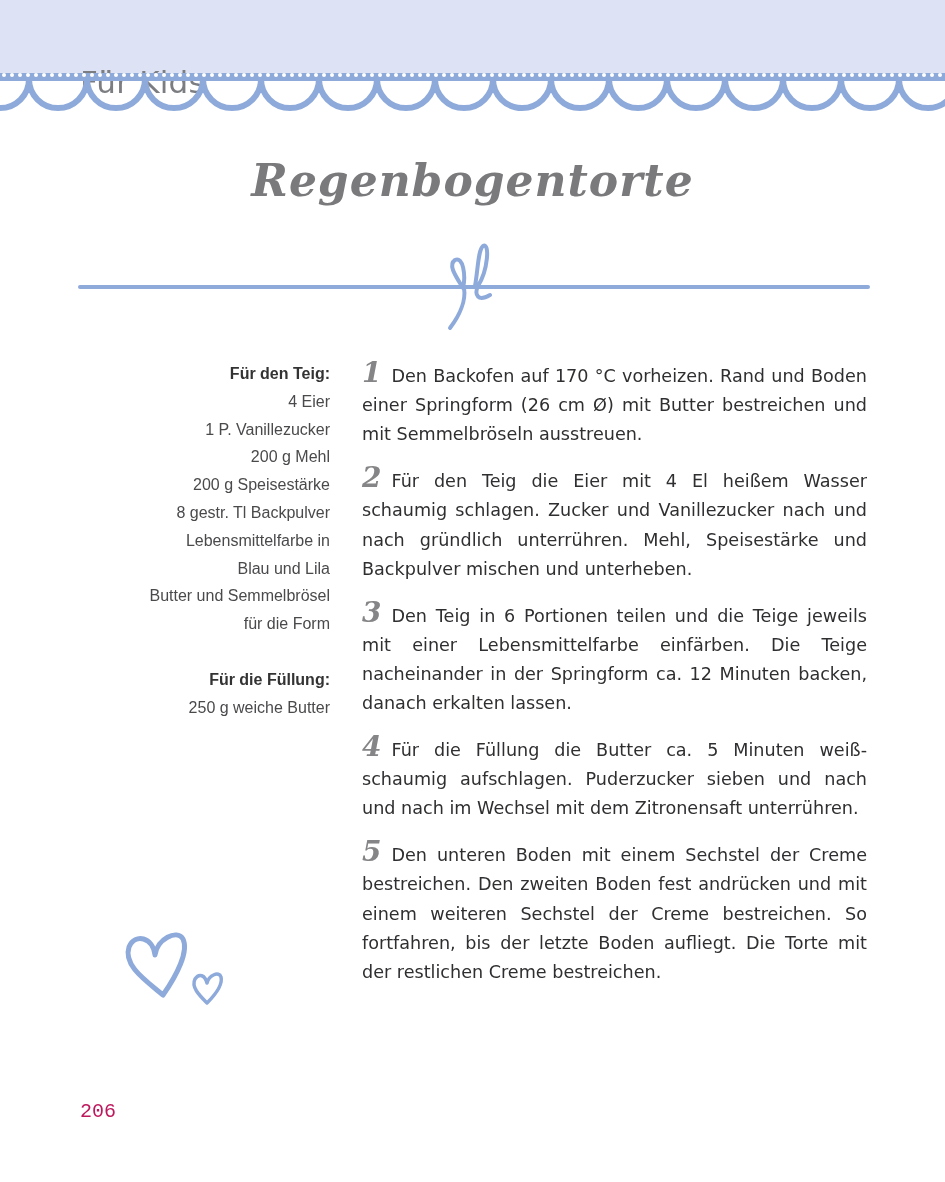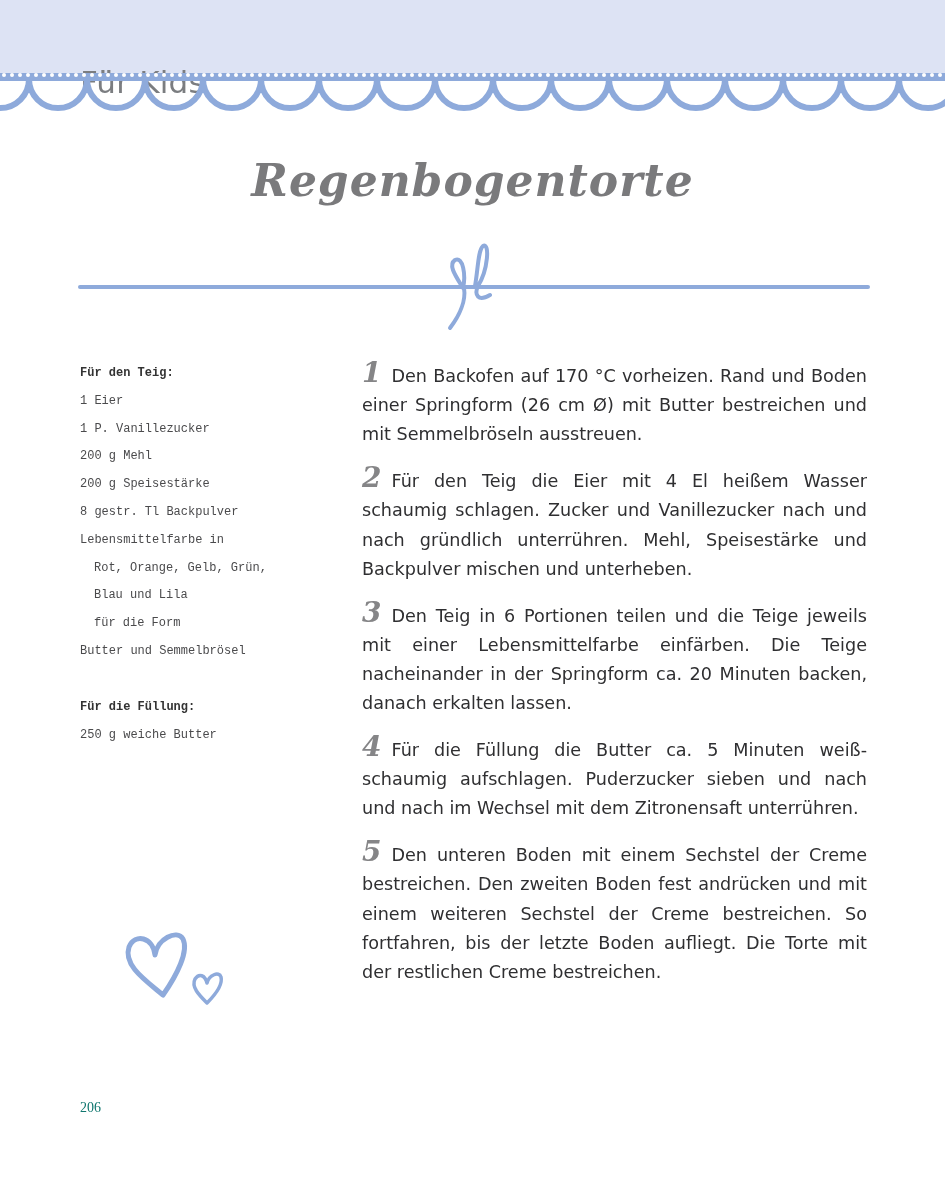--- a/index.html
+++ b/index.html
@@ -22,41 +22,42 @@
       position: absolute; left: 0; top: 71px; width: 945px; height: 40px;
     }
     .title {
       position: absolute; left: 0; top: 155px; width: 945px; text-align: center;
       font-family: "DejaVu Serif", serif; font-weight: bold; font-style: italic;
       font-size: 44px; color: #7a7a7c; letter-spacing: 1px;
     }
     .ribbon { position: absolute; left: 0; top: 240px; width: 945px; height: 100px; }
     .ingredients {
       position: absolute; left: 80px; top: 360px; width: 250px;
-      font-family: Liberation Mono, monospace; font-size: 12px; color: #4a4a4c;
+      font-family: Liberation Sans, sans-serif; font-size: 16px; color: #4a4a4c;
       line-height: 27.8px;
+      text-align: right;
     }
     .ing-heading { font-weight: bold; color: #333; }
     .ing-item { }
     .ing-item.indent { padding-left: 14px; }
     .ing-gap { height: 28px; }
     .hearts { position: absolute; left: 115px; top: 925px; width: 120px; height: 90px; }
     .steps {
       position: absolute; left: 362px; top: 362px; width: 505px;
       font-family: "DejaVu Sans", sans-serif; font-size: 17.6px; color: #2f2f31;
       line-height: 29.2px; text-align: justify; hyphens: manual;
     }
     .step { margin-bottom: 17px; }
     .step-num {
       font-family: "DejaVu Serif", serif; font-weight: bold; font-style: italic;
       font-size: 28px; color: #858587; margin-right: 10px; line-height: 20px;
     }
     .page-number {
       position: absolute; left: 80px; top: 1100px;
-      font-family: Liberation Serif, serif; font-size: 14px; color: #0f766e;
+      font-family: Liberation Mono, monospace; font-size: 20px; color: #be185d;
     }
   </style>
 </head>
 <body>
 
 <div class="header-band">
   <span class="chapter-label">Für Kids</span>
 </div>
 
 <svg class="scallop" viewBox="0 0 945 40" preserveAspectRatio="none">
@@ -78,51 +79,50 @@
   <g fill="none" stroke="#8eaadb" stroke-width="4" stroke-linecap="round">
     <path d="M 80 47 L 868 47"></path>
     <path d="M 463 48 C 455 35, 448 25, 455 20 C 463 16, 466 35, 463 48"></path>
     <path d="M 475 46 C 478 30, 478 10, 483 6 C 490 2, 488 30, 478 46 C 474 55, 478 62, 490 55"></path>
     <path d="M 464 48 C 466 60, 460 75, 450 88"></path>
   </g>
 </svg>
 
 <div class="ingredients">
   <div class="ing-heading">Für den Teig:</div>
-  <div class="ing-item">1 Eier</div>
+  <div class="ing-item">4 Eier</div>
   <div class="ing-item">1 P. Vanillezucker</div>
   <div class="ing-item">200 g Mehl</div>
   <div class="ing-item">200 g Speisestärke</div>
   <div class="ing-item">8 gestr. Tl Backpulver</div>
   <div class="ing-item">Lebensmittelfarbe in</div>
-  <div class="ing-item indent">Rot, Orange, Gelb, Grün,</div>
   <div class="ing-item indent">Blau und Lila</div>
+  <div class="ing-item">Butter und Semmelbrösel</div>
   <div class="ing-item indent">für die Form</div>
-  <div class="ing-item">Butter und Semmelbrösel</div>
   <div class="ing-gap"></div>
   <div class="ing-heading">Für die Füllung:</div>
   <div class="ing-item">250 g weiche Butter</div>
 </div>
 
 <svg class="hearts" viewBox="0 0 120 90">
   <g fill="none" stroke="#8eaadb" stroke-linecap="round" stroke-linejoin="round">
     <path stroke-width="5" d="M 48 70 C 30 55, 8 40, 14 22 C 20 8, 38 12, 40 30 C 42 14, 62 4, 68 14 C 74 26, 62 50, 48 70 Z"></path>
     <path stroke-width="3.5" d="M 92 78 C 84 70, 76 62, 80 54 C 84 48, 90 50, 92 58 C 94 50, 104 46, 106 52 C 108 60, 100 70, 92 78 Z"></path>
   </g>
 </svg>
 
 <div class="steps">
   <p class="step" style="margin-top:0;">
     <span class="step-num">1</span><span>Den Backofen auf 170 °C vorheizen. Rand und Boden einer Springform (26 cm Ø) mit Butter be­streichen und mit Semmelbröseln ausstreuen.</span>
   </p>
   <p class="step">
     <span class="step-num">2</span><span>Für den Teig die Eier mit 4 El heißem Wasser schaumig schlagen. Zucker und Vanillezucker nach und nach gründlich unterrühren. Mehl, Speisestär­ke und Backpulver mischen und unterheben.</span>
   </p>
   <p class="step">
-    <span class="step-num">3</span><span>Den Teig in 6 Portionen teilen und die Teige jeweils mit einer Lebensmittelfarbe einfärben. Die Teige nacheinander in der Springform ca. 20 Minu­ten backen, danach erkalten lassen.</span>
+    <span class="step-num">3</span><span>Den Teig in 6 Portionen teilen und die Teige jeweils mit einer Lebensmittelfarbe einfärben. Die Teige nacheinander in der Springform ca. 12 Minu­ten backen, danach erkalten lassen.</span>
   </p>
   <p class="step">
     <span class="step-num">4</span><span>Für die Füllung die Butter ca. 5 Minuten weiß­schaumig aufschlagen. Puderzucker sieben und nach und nach im Wechsel mit dem Zitronensaft unterrühren.</span>
   </p>
   <p class="step">
     <span class="step-num">5</span><span>Den unteren Boden mit einem Sechstel der Creme bestreichen. Den zweiten Boden fest andrü­cken und mit einem weiteren Sechstel der Creme bestreichen. So fortfahren, bis der letzte Boden aufliegt. Die Torte mit der restlichen Creme be­streichen.</span>
   </p>
 </div>
 
 <div class="page-number">206</div>

